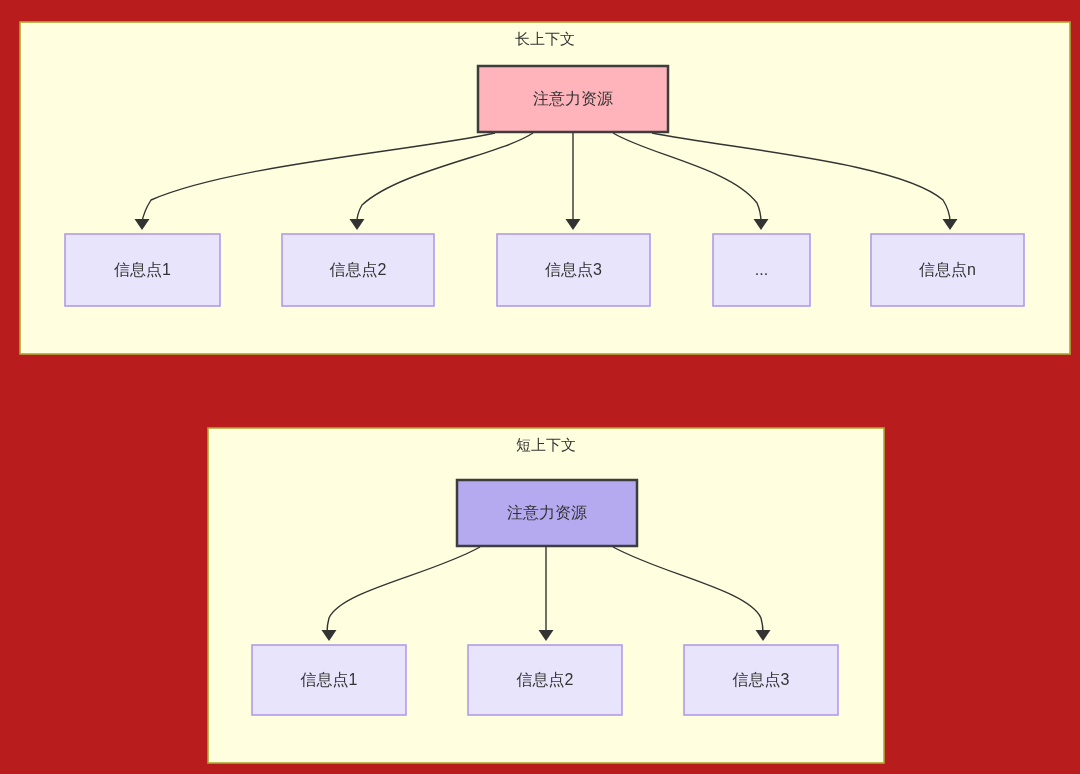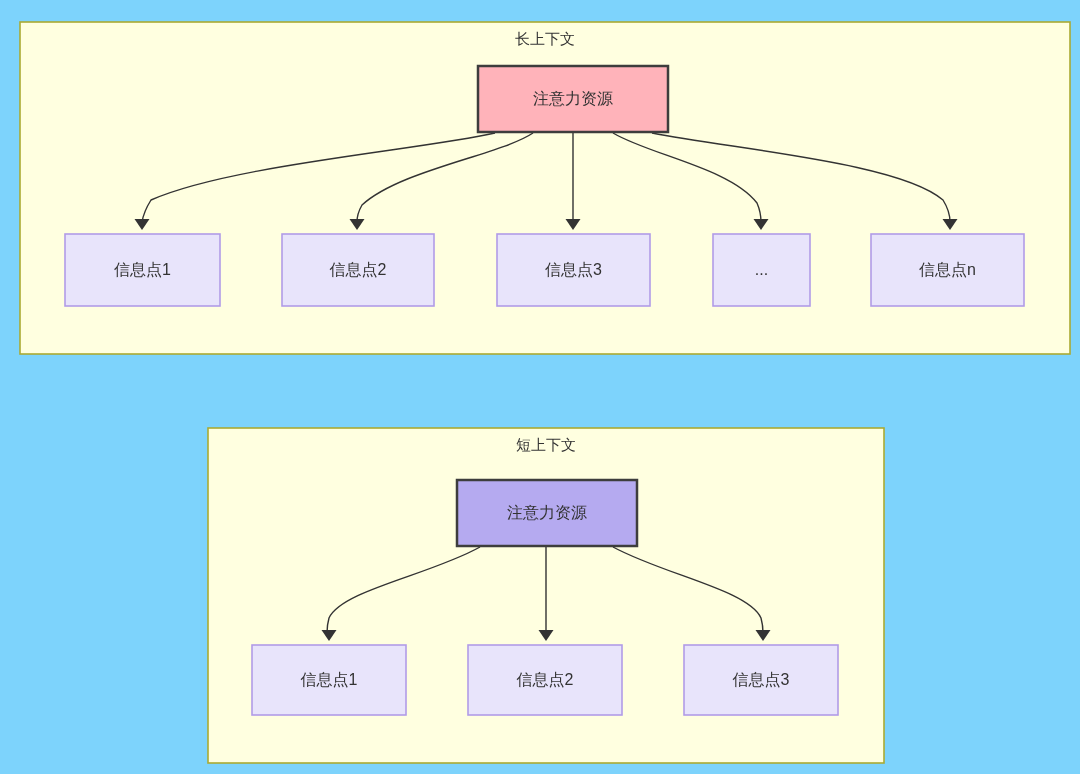--- a/index.html
+++ b/index.html
@@ -10,21 +10,21 @@
   body {
     width: 1080px;
     height: 774px;
     font-family: "Liberation Sans", "DejaVu Sans", sans-serif;
     overflow: hidden;
   }
   #stage {
     position: relative;
     width: 1080px;
     height: 774px;
-    background: #7dd3fc;
+    background: #b91c1c;
   }
   svg.diagram {
     position: absolute;
     top: 0;
     left: 0;
     width: 1080px;
     height: 774px;
     display: block;
   }
   .grp-title {

